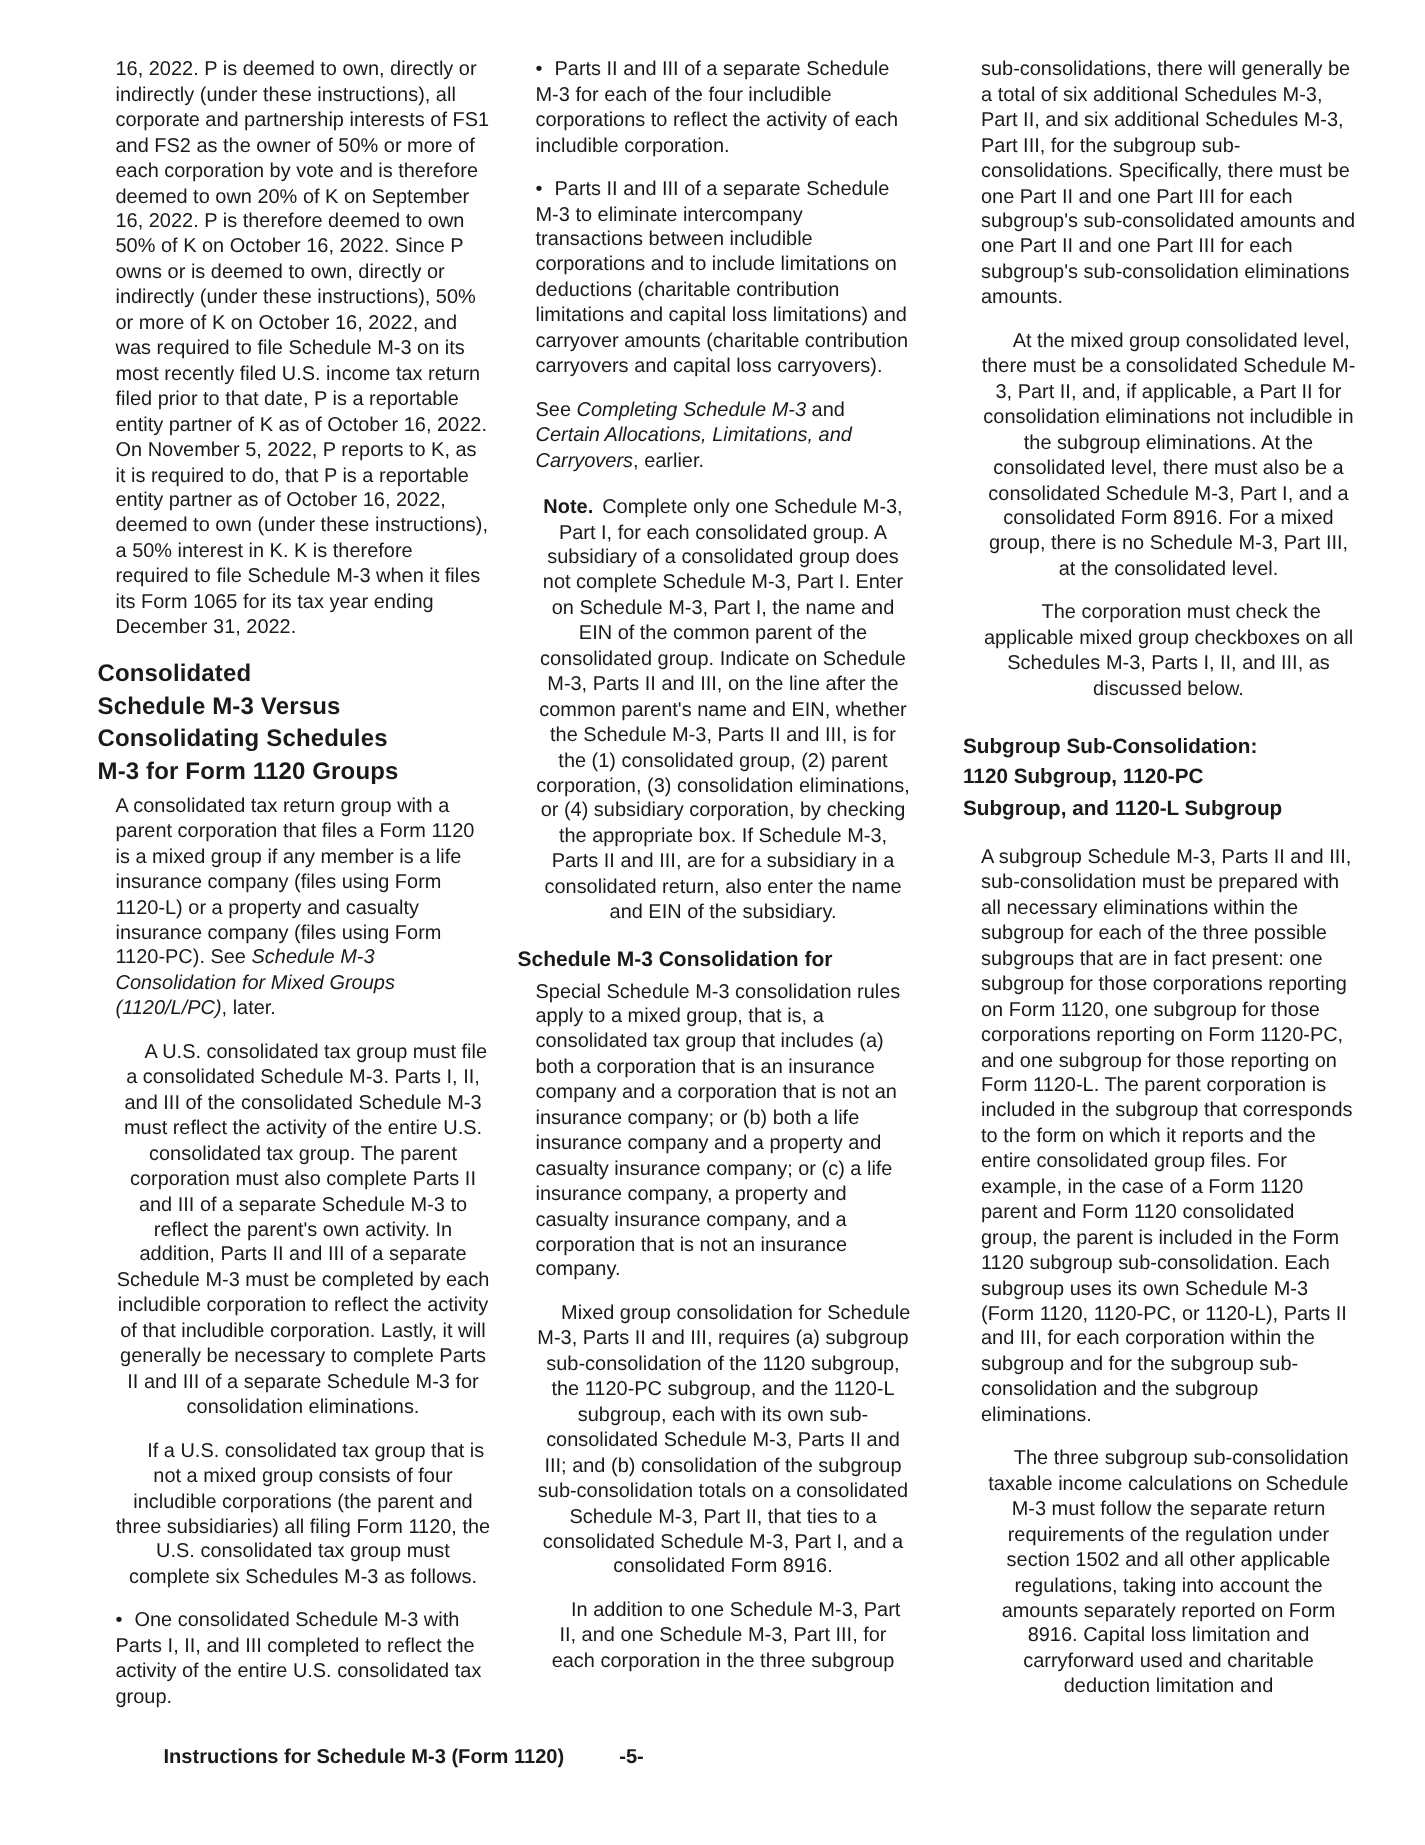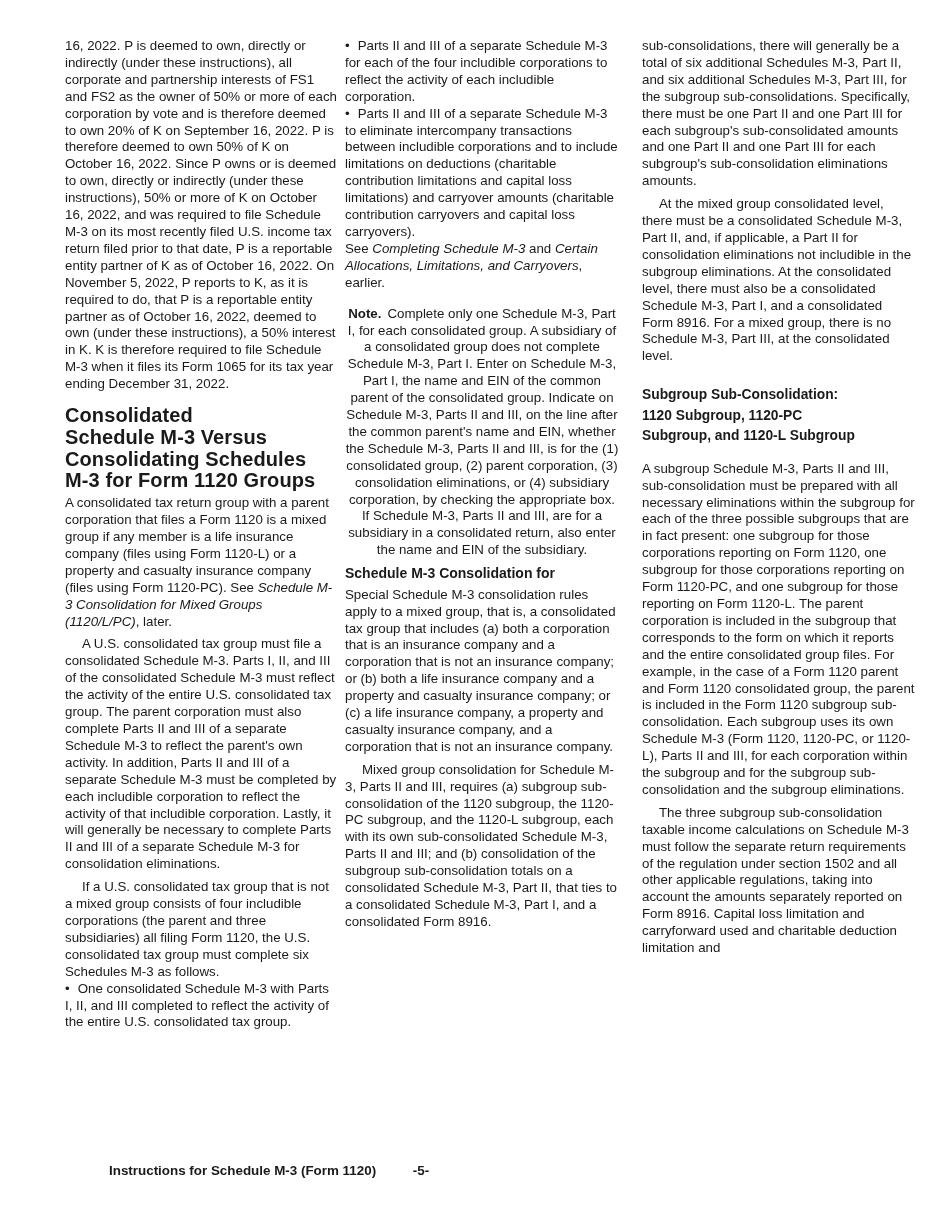--- a/index.html
+++ b/index.html
@@ -16,28 +16,28 @@
     top: 38px;
     width: 274px;
     font-size: 13.3px;
     line-height: 16.9px;
     text-align: left;
   }
   #col1 { left: 65px; }
   #col2 { left: 345px; }
   #col3 { left: 642px; }
 
-  p { margin: 0; }
-  .para { margin-top: 6px; }
+  p { margin: 12px; }
+  .para { margin-top: 6px; text-align: center; }
   .tight { margin-top: 0; }
   .gap-before { margin-top: 14px; text-align: center; }
   .ind { text-indent: 17px; }
 
   .h1 {
-    font-size: 20px;
+    font-size: 16px;
     line-height: 21.8px;
     font-weight: bold;
     letter-spacing: 0.1px;
     margin: 12px 0 3px 0;
   }
   .h2 {
     font-size: 14px;
     line-height: 21.5px;
     font-weight: bold;
     margin: 4px 0 2px 0;
@@ -103,27 +103,29 @@
   <p class="gap-before"><span class="note-label">Note.</span><span>Complete only one Schedule M-3, Part I, for each consolidated group. A subsidiary of a consolidated group does not complete Schedule M-3, Part I. Enter on Schedule M-3, Part I, the name and EIN of the common parent of the consolidated group. Indicate on Schedule M-3, Parts II and III, on the line after the common parent's name and EIN, whether the Schedule M-3, Parts II and III, is for the (1) consolidated group, (2) parent corporation, (3) consolidation eliminations, or (4) subsidiary corporation, by checking the appropriate box. If Schedule M-3, Parts II and III, are for a subsidiary in a consolidated return, also enter the name and EIN of the subsidiary.</span></p>
 
   <div class="h2">
     <span class="h-line">Schedule M-3 Consolidation for</span>
   </div>
 
   <p class="tight">Special Schedule M-3 consolidation rules apply to a mixed group, that is, a consolidated tax group that includes (a) both a corporation that is an insurance company and a corporation that is not an insurance company; or (b) both a life insurance company and a property and casualty insurance company; or (c) a life insurance company, a property and casualty insurance company, and a corporation that is not an insurance company.</p>
 
   <p class="para ind">Mixed group consolidation for Schedule M-3, Parts II and III, requires (a) subgroup sub-consolidation of the 1120 subgroup, the 1120-PC subgroup, and the 1120-L subgroup, each with its own sub-consolidated Schedule M-3, Parts II and III; and (b) consolidation of the subgroup sub-consolidation totals on a consolidated Schedule M-3, Part II, that ties to a consolidated Schedule M-3, Part I, and a consolidated Form 8916.</p>
 
+  <p class="para ind">In addition to one Schedule M-3, Part II, and one Schedule M-3, Part III, for each corporation in the three subgroup</p>
 </div>
 
 <div class="col" id="col3">
   <p class="tight">sub-consolidations, there will generally be a total of six additional Schedules M-3, Part II, and six additional Schedules M-3, Part III, for the subgroup sub-consolidations. Specifically, there must be one Part II and one Part III for each subgroup's sub-consolidated amounts and one Part II and one Part III for each subgroup's sub-consolidation eliminations amounts.</p>
 
   <p class="para ind">At the mixed group consolidated level, there must be a consolidated Schedule M-3, Part II, and, if applicable, a Part II for consolidation eliminations not includible in the subgroup eliminations. At the consolidated level, there must also be a consolidated Schedule M-3, Part I, and a consolidated Form 8916. For a mixed group, there is no Schedule M-3, Part III, at the consolidated level.</p>
 
+  <p class="para ind">The corporation must check the applicable mixed group checkboxes on all Schedules M-3, Parts I, II, and III, as discussed below.</p>
 
   <div class="h3">
     <span class="h-line">Subgroup Sub-Consolidation:</span>
     <span class="h-line">1120 Subgroup, 1120-PC</span>
     <span class="h-line">Subgroup, and 1120-L Subgroup</span>
   </div>
 
   <p class="tight">A subgroup Schedule M-3, Parts II and III, sub-consolidation must be prepared with all necessary eliminations within the subgroup for each of the three possible subgroups that are in fact present: one subgroup for those corporations reporting on Form 1120, one subgroup for those corporations reporting on Form 1120-PC, and one subgroup for those reporting on Form 1120-L. The parent corporation is included in the subgroup that corresponds to the form on which it reports and the entire consolidated group files. For example, in the case of a Form 1120 parent and Form 1120 consolidated group, the parent is included in the Form 1120 subgroup sub-consolidation. Each subgroup uses its own Schedule M-3 (Form 1120, 1120-PC, or 1120-L), Parts II and III, for each corporation within the subgroup and for the subgroup sub-consolidation and the subgroup eliminations.</p>
 
   <p class="para ind">The three subgroup sub-consolidation taxable income calculations on Schedule M-3 must follow the separate return requirements of the regulation under section 1502 and all other applicable regulations, taking into account the amounts separately reported on Form 8916. Capital loss limitation and carryforward used and charitable deduction limitation and</p>

